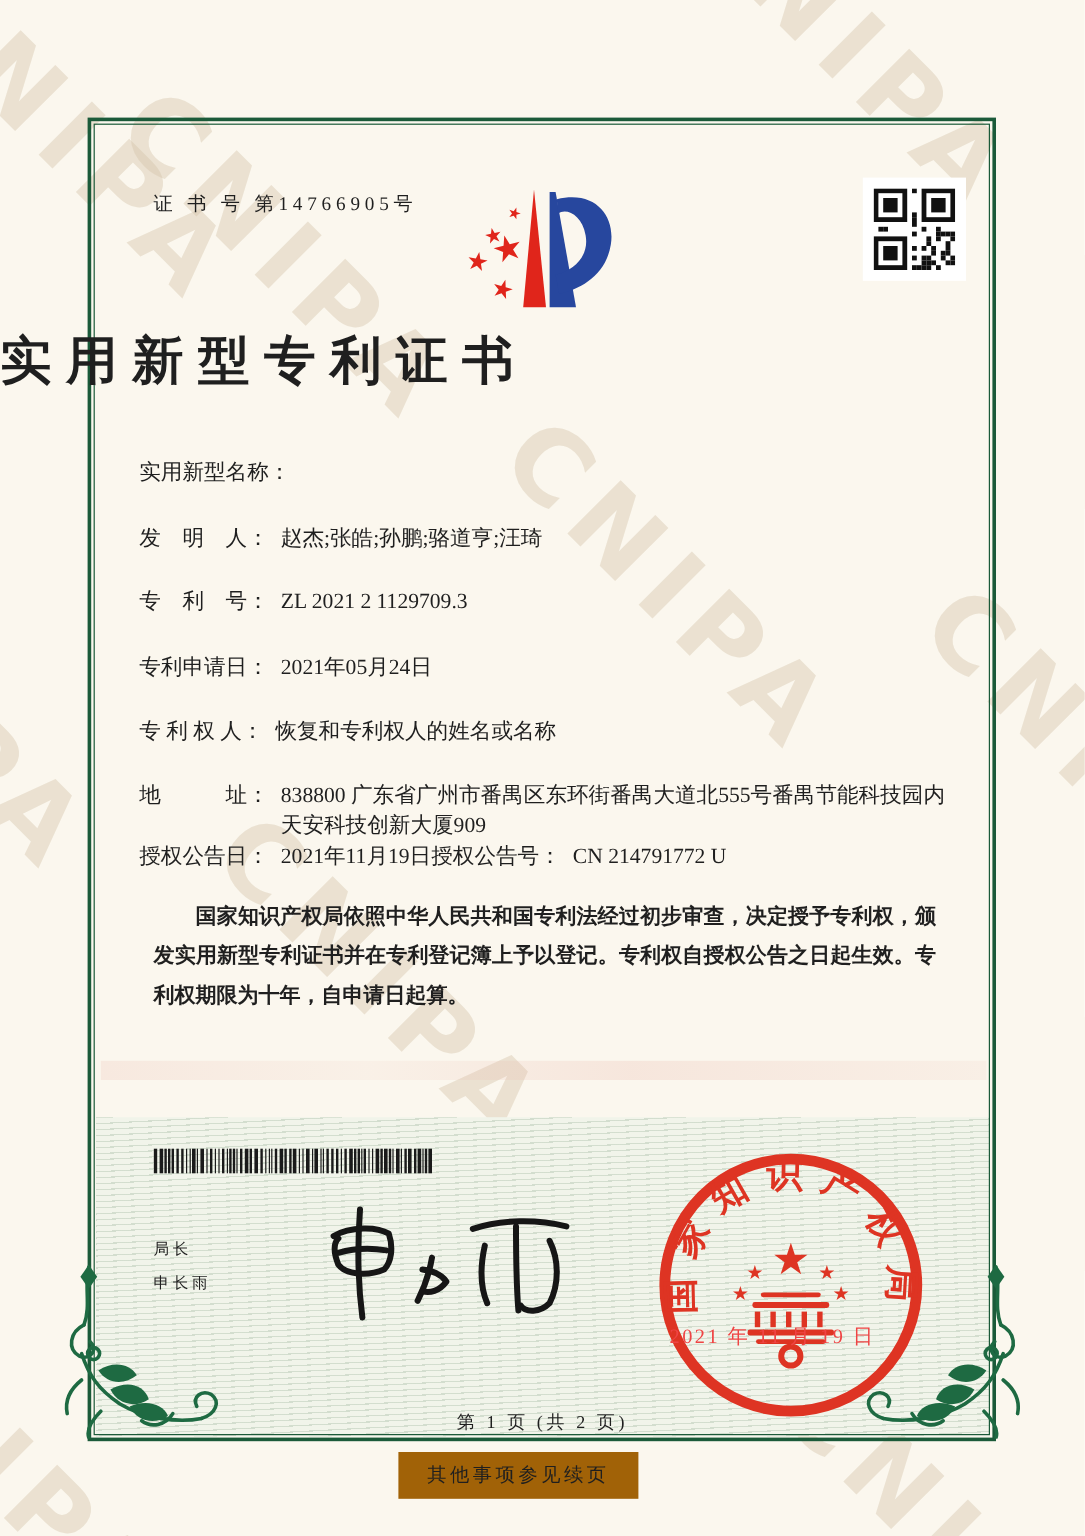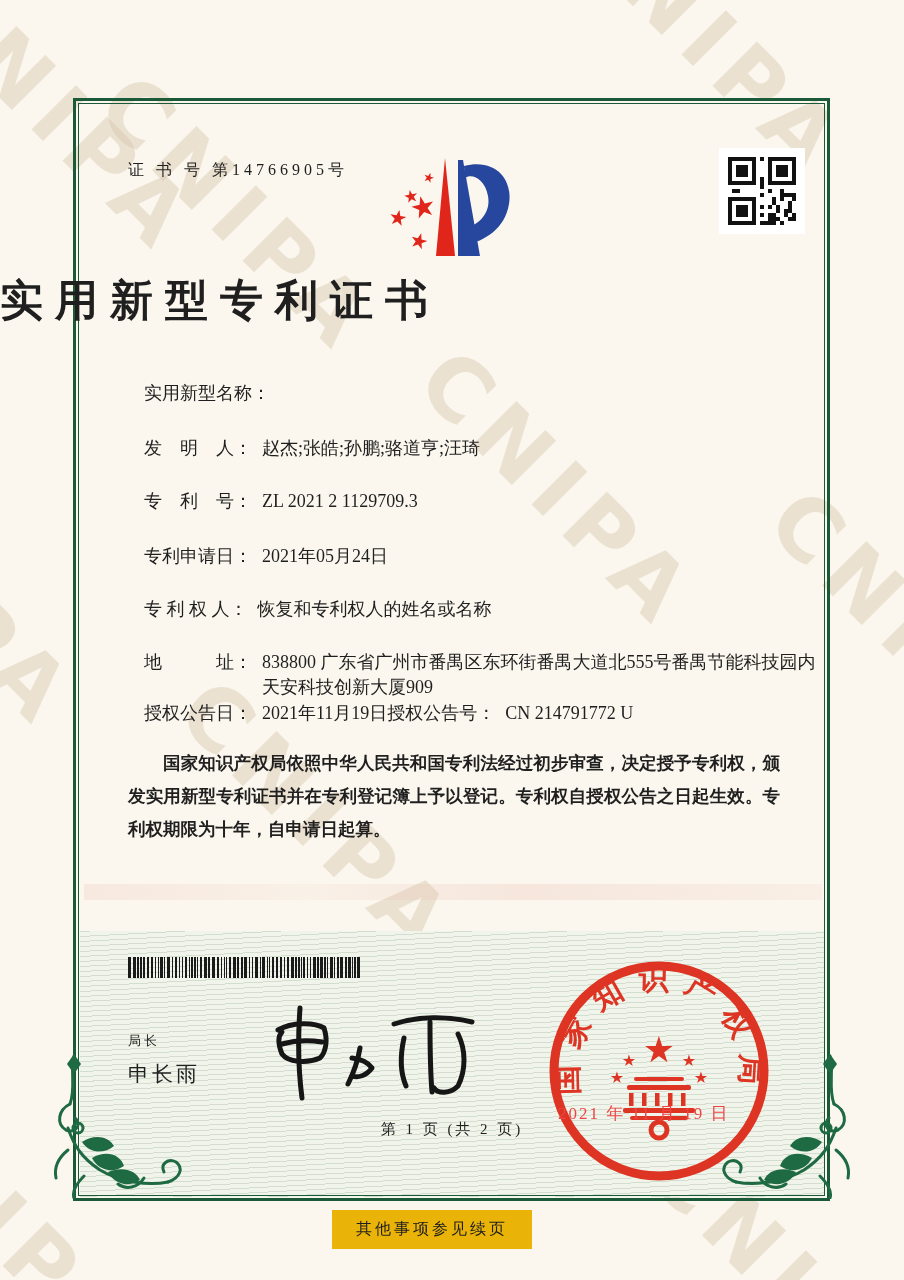--- a/index.html
+++ b/index.html
@@ -18,40 +18,40 @@
       rgba(233,182,170,.26) 60%,rgba(233,182,170,.12));}
   
   .panel{position:absolute;left:80px;top:931px;width:745px;height:266px;background-color:#f1f4ea;
       background-image:repeating-linear-gradient(177deg,rgba(148,174,148,.32) 0 1px,transparent 1px 5px);}
   .certno{position:absolute;left:128px;top:160px;font-size:16px;letter-spacing:4px;}
   .logo{position:absolute;left:378px;top:152px;}
   .qr{position:absolute;left:719px;top:148px;width:86px;height:86px;background:#ffffff;
       display:flex;align-items:center;justify-content:center;}
   .title{position:absolute;left:0;top:272px;width:100%;font-size:43px;
       font-weight:bold;letter-spacing:12px;}
-  .row{position:absolute;left:144px;width:680px;font-size:18px;display:flex;line-height:25px;}
+  .row{position:absolute;left:116px;width:680px;font-size:18px;display:flex;line-height:25px;}
   .row .lbl{white-space:pre;}
   .row .val{margin-left:10px;white-space:pre-wrap;}
   .r0{top:381px}.r1{top:436px}.r2{top:489px}.r3{top:544px}.r4{top:597px}
   .r5{top:650px}.r5 .val{width:556px;}
   .r6{top:701px}.grp2{display:flex;}
   .body{position:absolute;left:128px;top:747px;width:652px;font-size:17.5px;line-height:33px;
       text-align:justify;}
   .body p{margin:0;text-indent:2em;font-weight:bold;}
   .barcode{position:absolute;left:128px;top:957px;width:233px;height:21px;}
   .signer-title{position:absolute;left:128px;top:1032px;font-size:13px;letter-spacing:3px;font-family:Liberation Serif, serif;}
-  .signer-name{position:absolute;left:128px;top:1060px;font-size:21px;letter-spacing:3px;}
+  .signer-name{position:absolute;left:128px;top:1060px;font-size:13px;letter-spacing:3px;}
   .signature{position:absolute;left:248px;top:996px;}
   .seal{position:absolute;left:544px;top:956px;}
   .seal-date{position:absolute;left:558px;top:1102px;font-size:17px;letter-spacing:2px;color:#ef4444;}
   .ornL{position:absolute;left:48px;top:1054px;}
   .ornR{position:absolute;left:716px;top:1054px;transform:scaleX(-1);}
-  .pageinfo{position:absolute;left:0;top:1120px;width:100%;text-align:center;font-size:15px;letter-spacing:3px;}
+  .pageinfo{position:absolute;left:0;top:1176px;width:100%;text-align:center;font-size:15px;letter-spacing:3px;}
   .contbox{position:absolute;left:calc(50% - 20px);top:1210px;transform:translateX(-50%);
-      background:#eab308;padding:9px 24px;font-size:16px;letter-spacing:3px;}
+      background:#a16207;padding:9px 24px;font-size:16px;letter-spacing:3px;}
 </style>
 </head>
 <body>
 
 <div class="page">
 
   <span class="wm" style="left:-30px;top:-45px">CNIPA</span>
   <span class="wm" style="left:150px;top:55px">CNIPA</span>
   <span class="wm" style="left:620px;top:-120px">CNIPA</span>
   <span class="wm" style="left:470px;top:330px">CNIPA</span>

